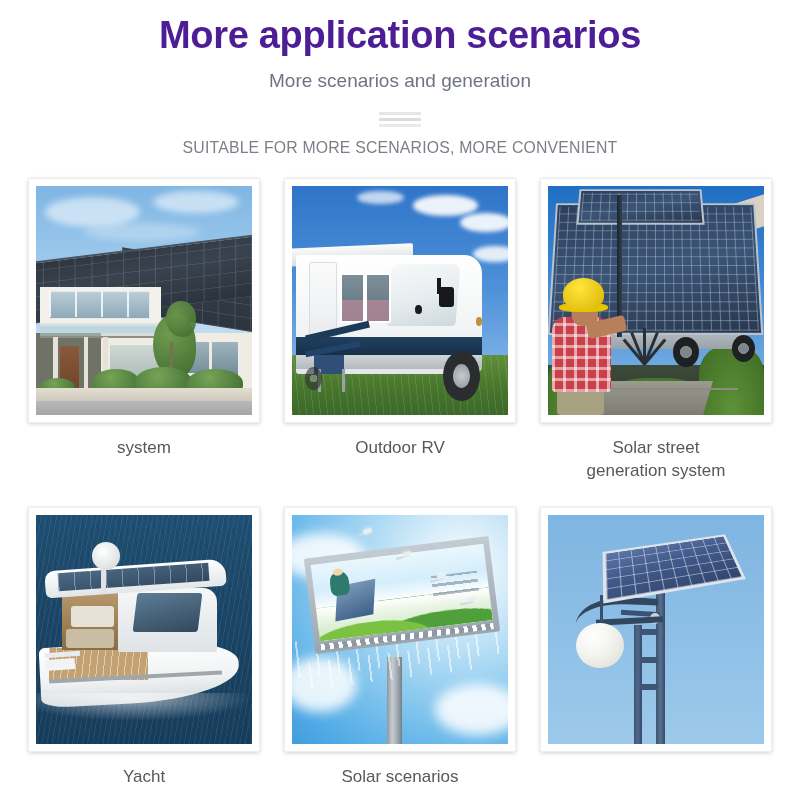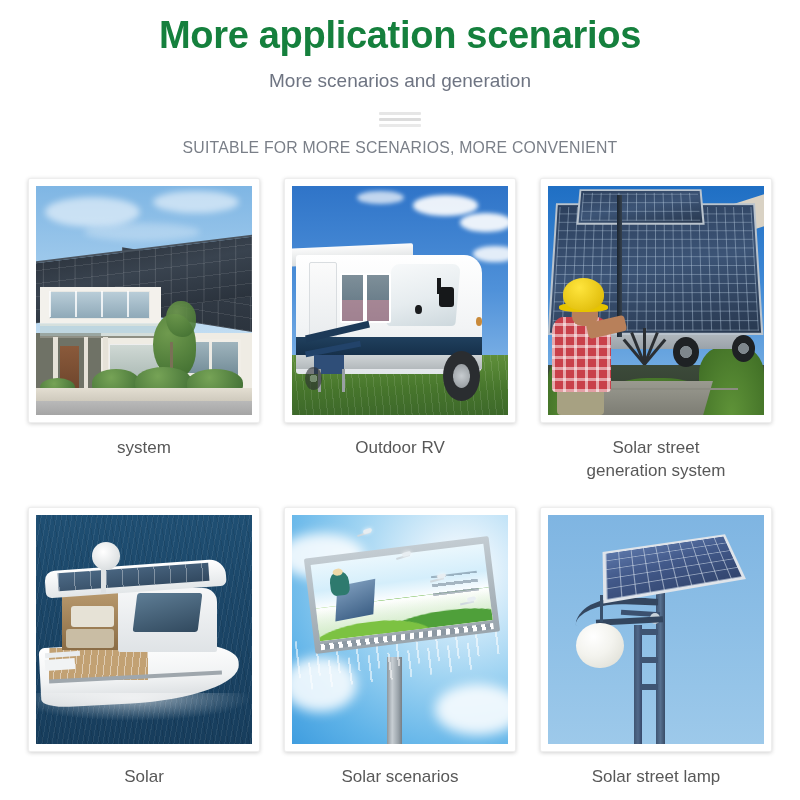--- a/index.html
+++ b/index.html
@@ -23,21 +23,21 @@
   }
 
   
   .header {
     text-align: center;
     padding-top: 14px;
   }
   .page-title {
     font-size: 38px;
     font-weight: bold;
-    color: #15803d;
+    color: #4c1d95;
     letter-spacing: -0.3px;
     line-height: 1.15;
     margin: 0;
   }
   .page-subtitle {
     font-size: 19px;
     color: #6e7482;
     font-weight: normal;
     margin: 12px 0 0 0;
     line-height: 1.2;
@@ -442,21 +442,21 @@
             <div class="y-toppanelgrid"></div>
           </div>
           <div class="lay y-mast"></div>
           <div class="lay y-radar"></div>
           <div class="lay y-hullline"></div>
           <div class="lay" style="left:4%;top:60%;width:16%;height:2%;background:#e9ecee;transform:rotate(-4deg);"></div>
           <div class="lay" style="left:4%;top:63%;width:14%;height:5%;background:#f1f3f4;transform:rotate(-4deg);"></div>
           <div class="lay y-wake"></div>
         </div>
       </div>
-      <div class="caption">Solar</div>
+      <div class="caption">Yacht</div>
     </div>
 
     <div class="cell row2">
       <div class="card">
         <div class="photo">
           <div class="lay b-sky"></div>
           <div class="lay b-cloud" style="left:-6%;top:8%;width:40%;height:20%;"></div>
           <div class="lay b-cloud" style="left:-4%;top:62%;width:34%;height:24%;"></div>
           <div class="lay b-cloud" style="right:-6%;bottom:4%;width:40%;height:22%;"></div>
           <div class="lay b-pole"></div>
@@ -498,17 +498,16 @@
           <div class="lay l-knob"></div>
           <div class="lay l-arm"></div>
           <div class="lay l-armbar"></div>
           <div class="lay l-drop"></div>
           <div class="lay l-panel">
             <div class="l-panelcells"></div>
           </div>
           <div class="lay l-globe"></div>
         </div>
       </div>
-      <div class="caption">Solar street lamp</div>
     </div>
 
   </div>
 </div>
 
 </body></html>

